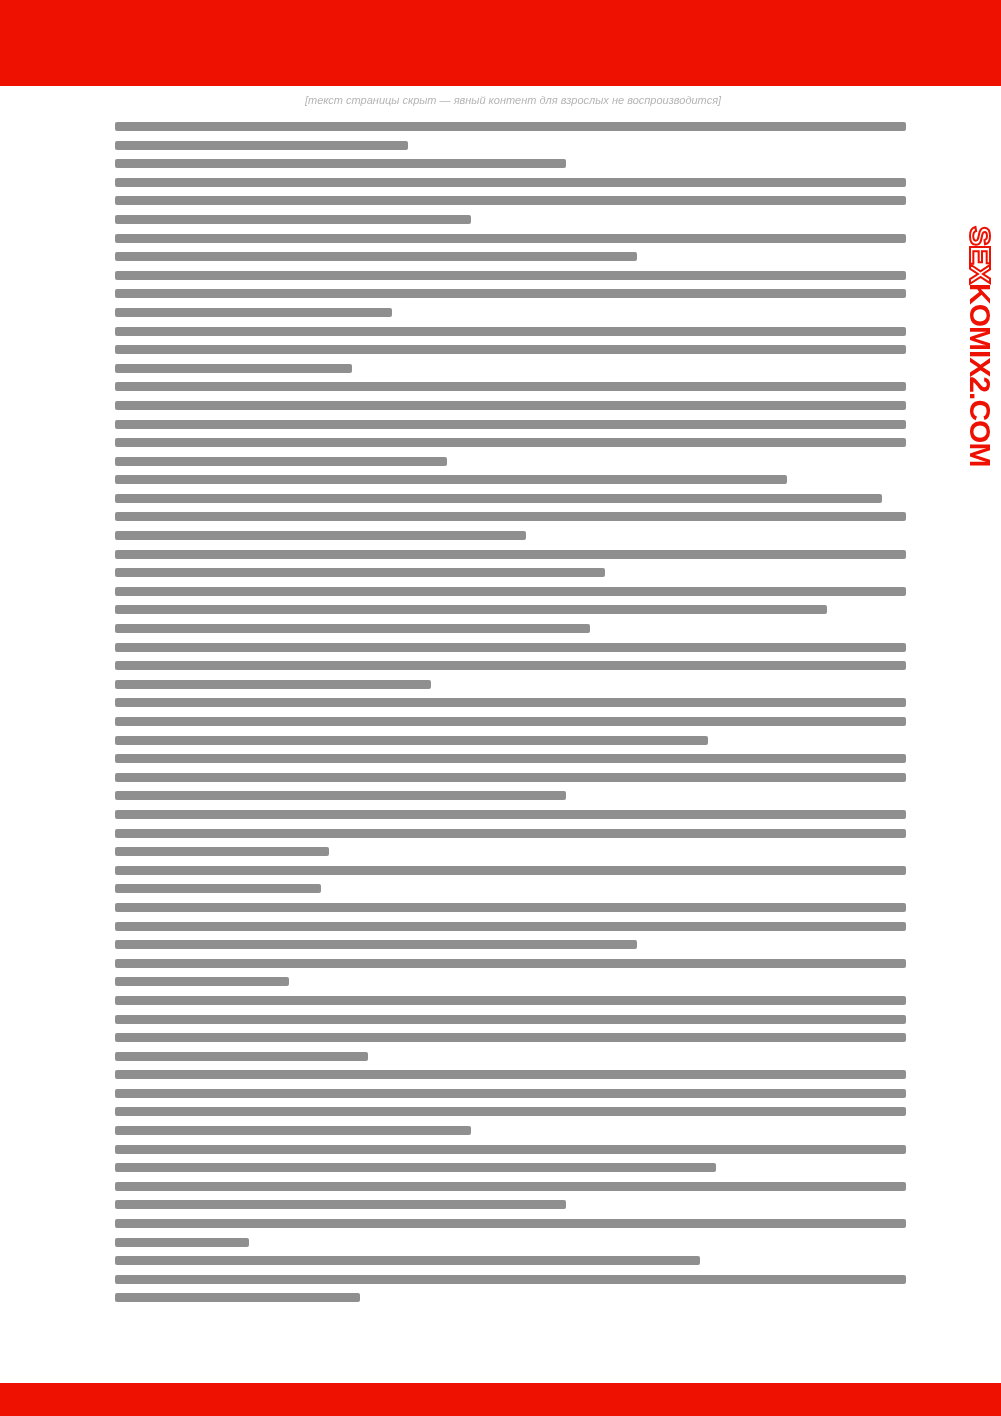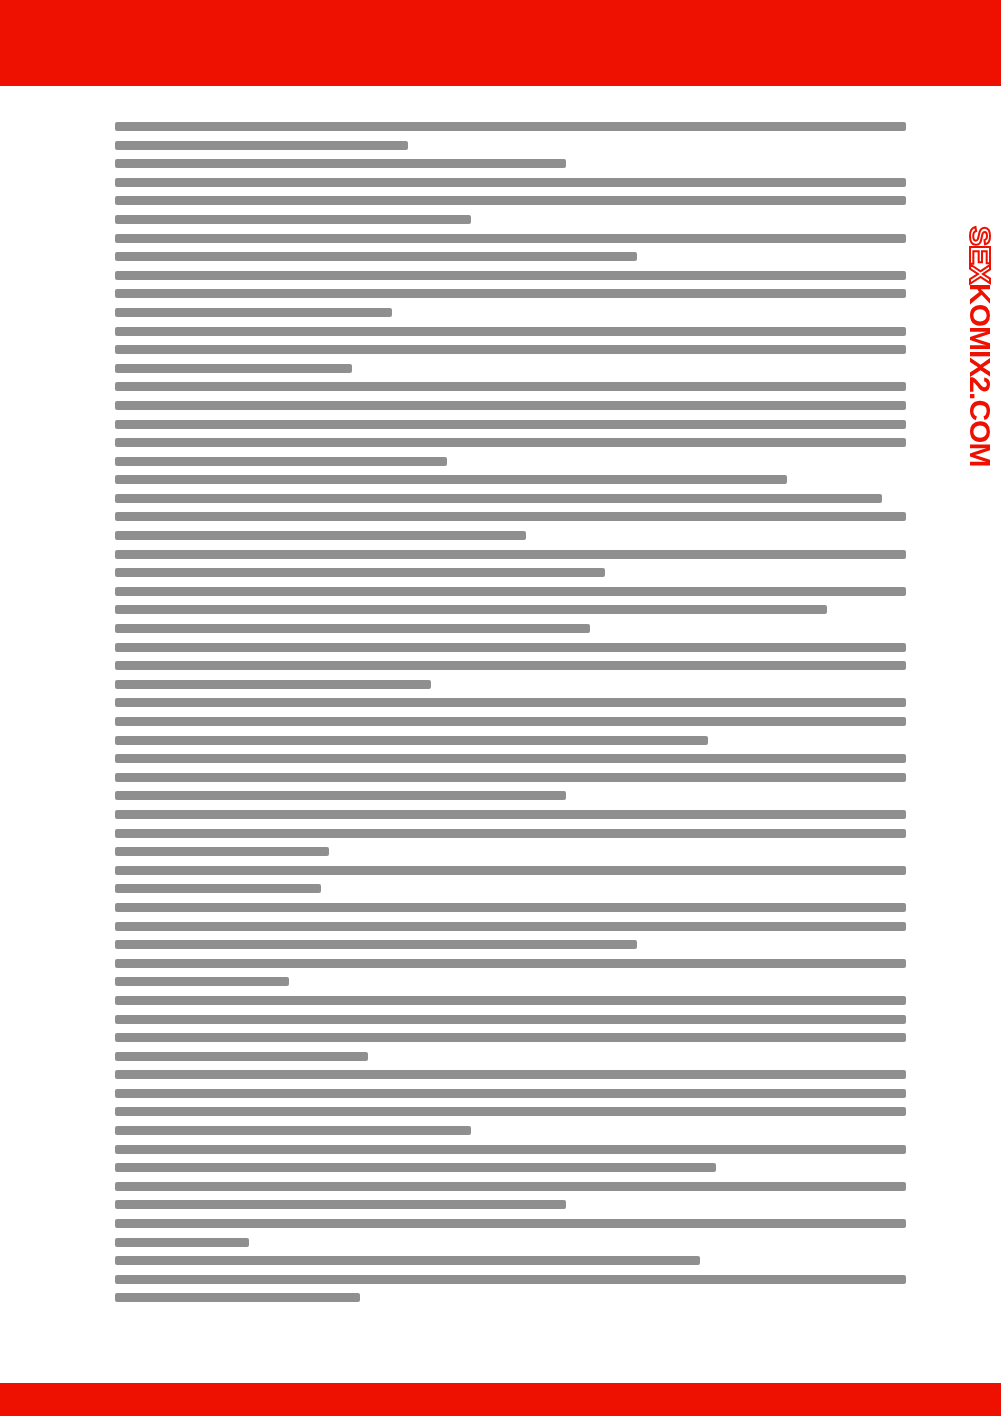--- a/index.html
+++ b/index.html
@@ -72,20 +72,21 @@
 </style>
 </head>
 <body>
 
 <div class="page">
 
   <div class="band band-top"></div>
 
   <div class="watermark"><span class="wm-outline">SEX</span><span class="wm-solid">KOMIX2.COM</span></div>
 
+  <div class="notice">[текст страницы скрыт — явный контент для взрослых не воспроизводится]</div>
 
   <div class="textblock" id="textblock">
       <div class="paragraph">
         <div class="rline" style="width: 100%;"></div>
         <div class="rline" style="width: 37%;"></div>
       </div>
       <div class="paragraph">
         <div class="rline" style="width: 57%;"></div>
       </div>
       <div class="paragraph">

